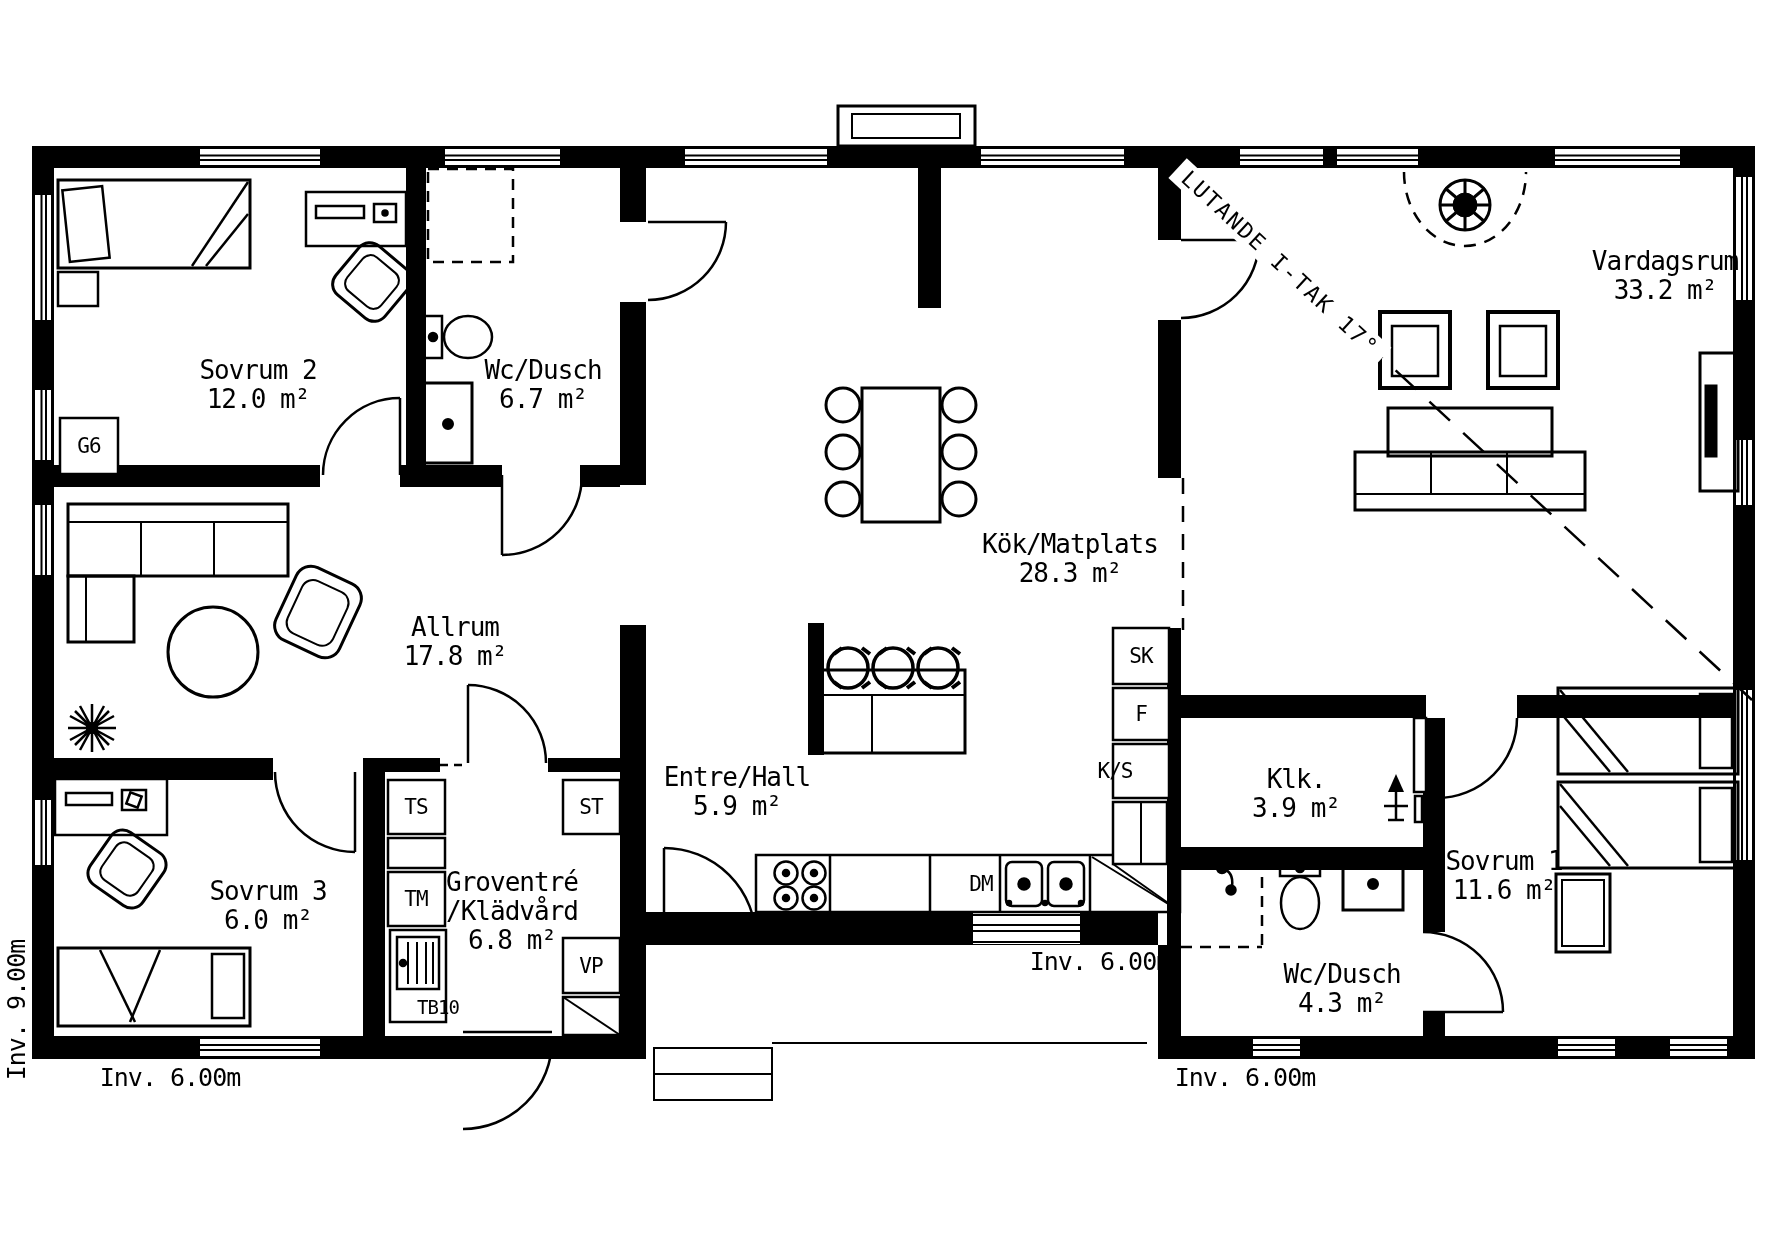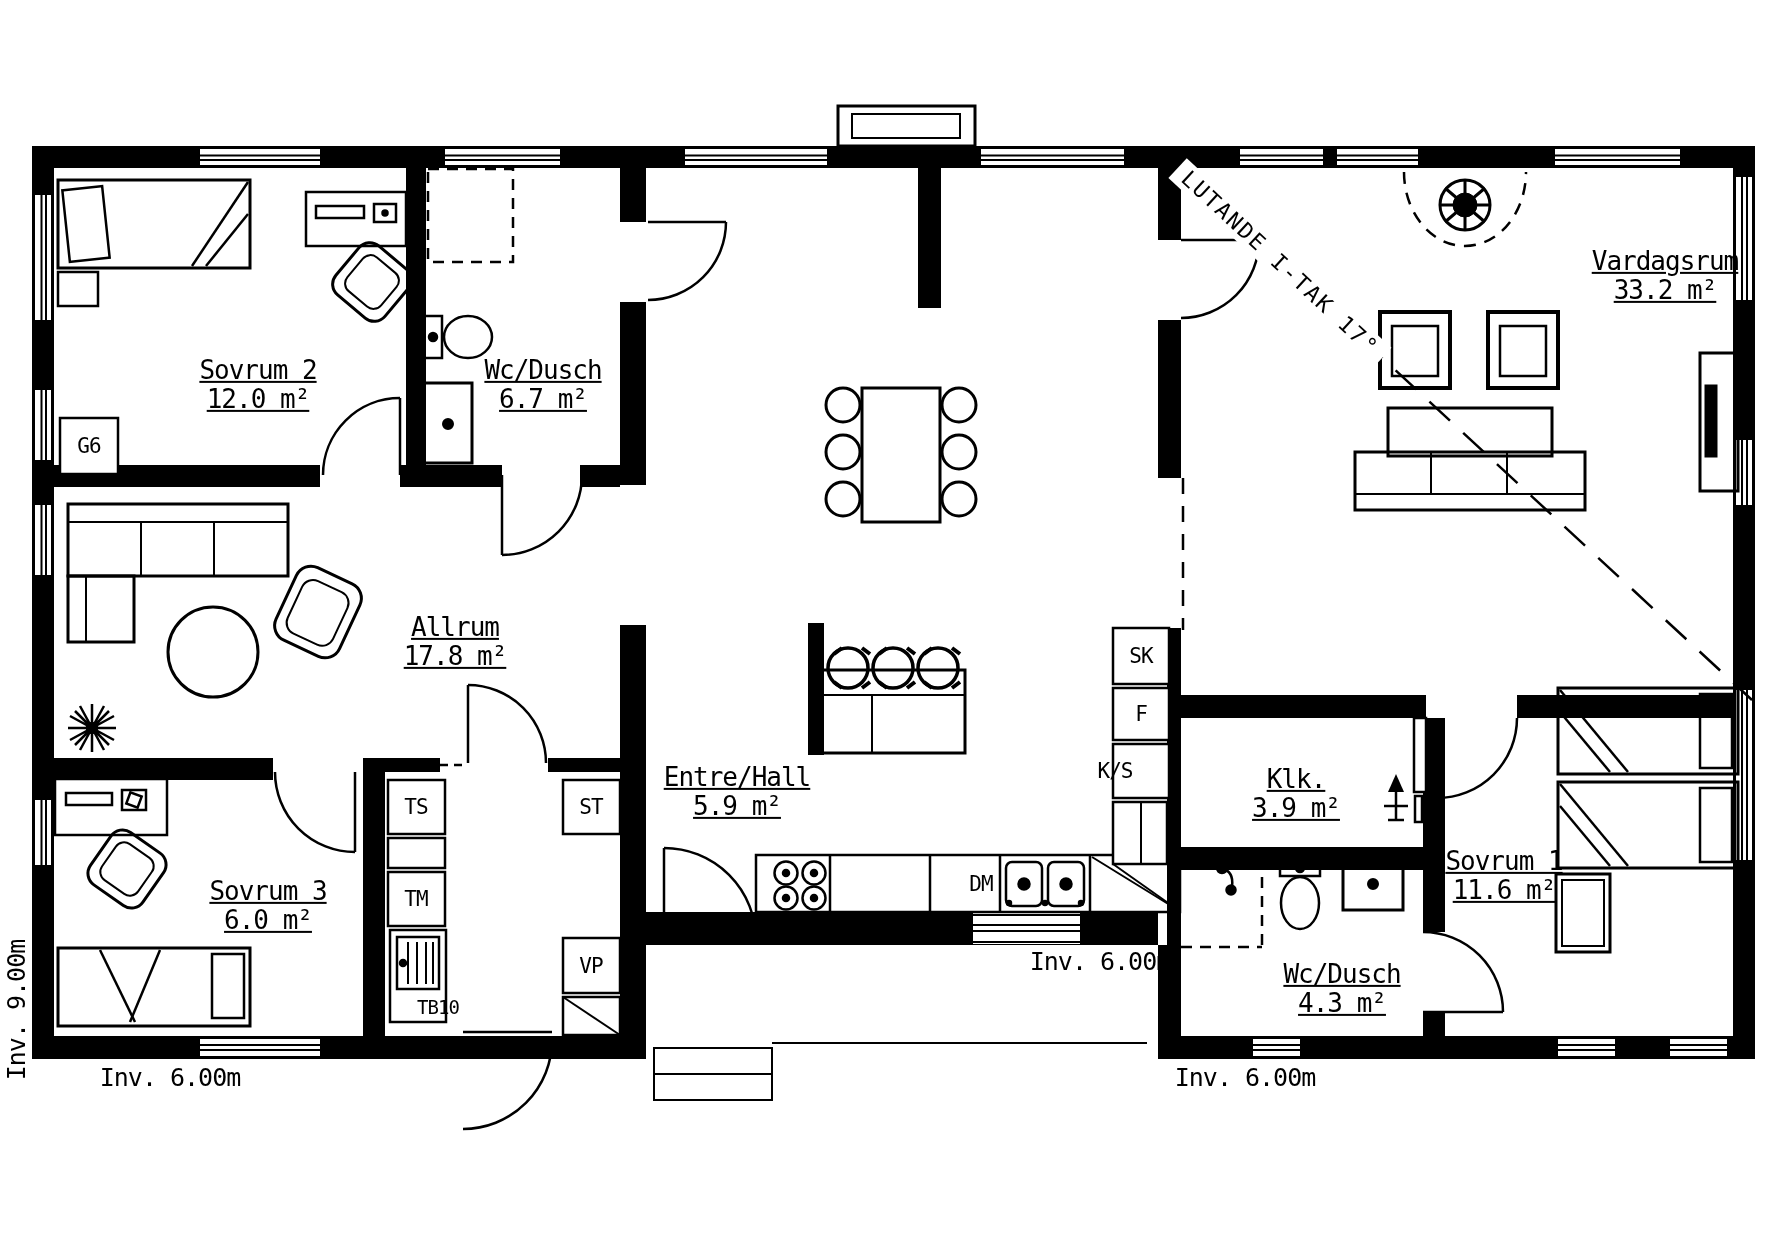--- a/index.html
+++ b/index.html
@@ -1,21 +1,21 @@
 <!DOCTYPE html>
 <html><head>
 <meta charset="utf-8">
 <style>
   html,body{margin:0;padding:0;background:#fff;}
   #plan{position:relative;width:1779px;height:1245px;background:#fff;overflow:hidden;
         font-family:"DejaVu Sans Mono",monospace;color:#000;}
   #plan svg{position:absolute;left:0;top:0;}
   .room-label{position:absolute;transform:translate(-50%,-50%);text-align:center;
       font-size:26px;line-height:1.12;white-space:nowrap;letter-spacing:-1px;}
-  .room-label span{display:block;text-decoration:underline;}
+  .room-label span{display:block;}
   .fix-label{position:absolute;transform:translate(-50%,-50%);font-size:21px;
       white-space:nowrap;letter-spacing:-1px;text-align:right;}
   .fix-label.small{font-size:19px;margin-left:20px;}
   .dim-label{position:absolute;transform:translate(-50%,-50%);font-size:25px;
       white-space:nowrap;letter-spacing:-1px;}
   .dim-label.vert{transform:translate(-50%,-50%) rotate(-90deg);}
   .ceiling-label{position:absolute;transform:translate(-50%,-50%) rotate(42.8deg);
       font-size:22px;letter-spacing:2px;white-space:nowrap;background:#fff;padding:1px 10px;}
 </style>
 </head>
@@ -422,23 +422,32 @@
   <span>6.7 m²</span>
 </div>
 <div class="room-label" style="left:455px;top:642px">
   <span>Allrum</span>
   <span>17.8 m²</span>
 </div>
 <div class="room-label" style="left:268px;top:906px">
   <span>Sovrum 3</span>
   <span>6.0 m²</span>
 </div>
+<div class="room-label" style="left:512px;top:912px">
+  <span>Groventré</span>
+  <span>/Klädvård</span>
+  <span>6.8 m²</span>
+</div>
 <div class="room-label" style="left:737px;top:792px">
   <span>Entre/Hall</span>
   <span>5.9 m²</span>
+</div>
+<div class="room-label" style="left:1070px;top:559px">
+  <span>Kök/Matplats</span>
+  <span>28.3 m²</span>
 </div>
 <div class="room-label" style="left:1665px;top:276px">
   <span>Vardagsrum</span>
   <span>33.2 m²</span>
 </div>
 <div class="room-label" style="left:1296px;top:794px">
   <span>Klk.</span>
   <span>3.9 m²</span>
 </div>
 <div class="room-label" style="left:1342px;top:989px">

